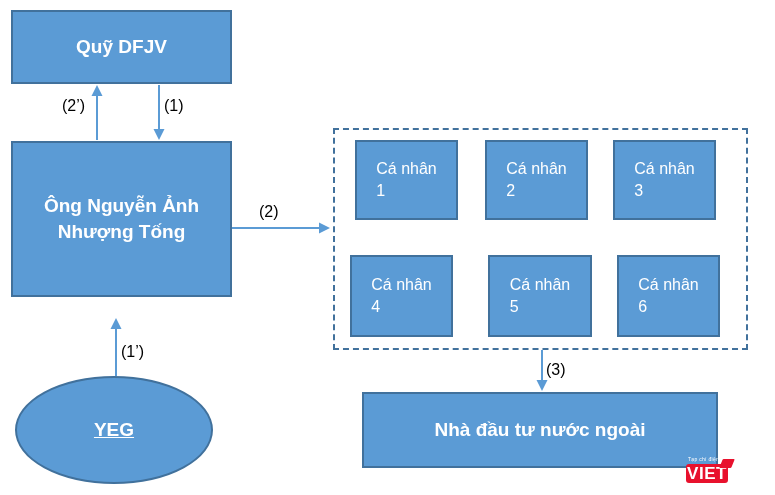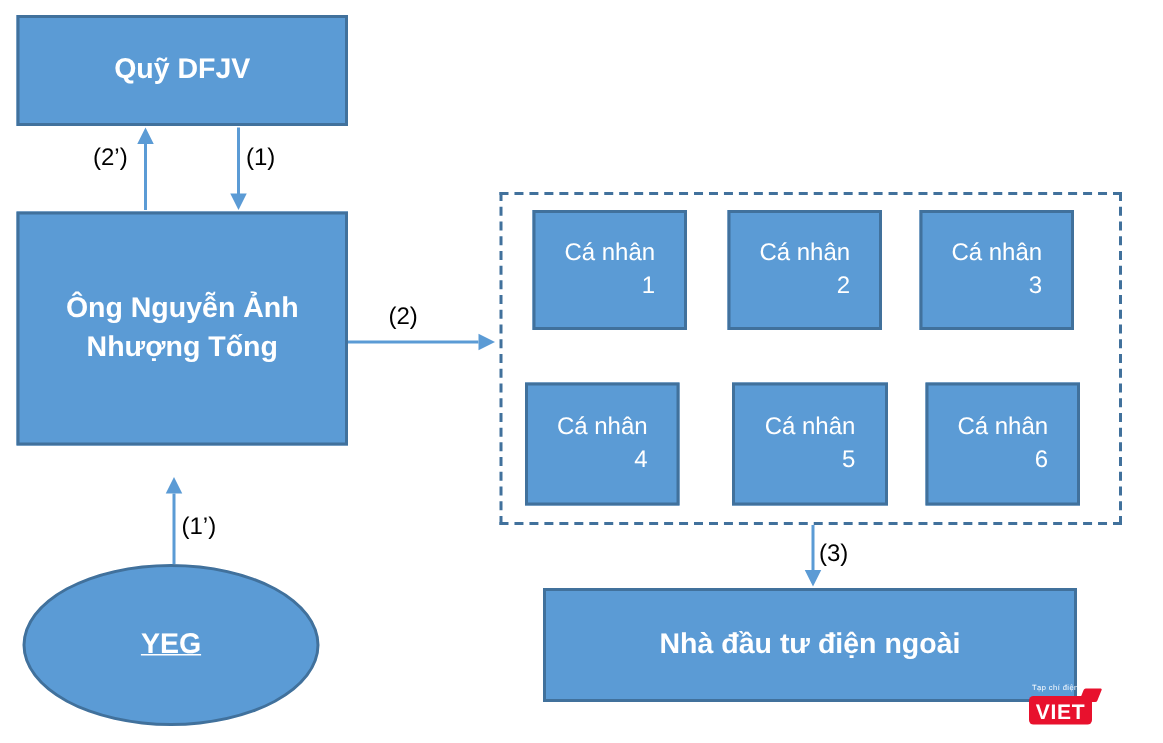--- a/index.html
+++ b/index.html
@@ -42,21 +42,21 @@
     font-weight:bold;
     line-height:1.35;
   }
   .person-box{
     position:absolute;
     background:var(--box-fill);
     border:2px solid var(--box-border);
     display:flex;
     align-items:center;
     justify-content:center;
-    text-align:right;
+    text-align:left;
   }
   .person-label{
     white-space:pre-line;
     color:var(--box-text);
     font-size:16px;
     line-height:1.35;
   }
   .dashed-container{
     position:absolute;
     left:333px; top:128px;
@@ -102,21 +102,21 @@
     letter-spacing:0.3px;
   }
   .viet-box{
     position:absolute;
     left:0; top:8px;
     width:42px; height:19px;
     background:var(--logo-red);
     border-radius:3px;
     color:#ffffff;
     font-weight:bold;
-    font-size:14px;
+    font-size:17px;
     display:flex;
     align-items:center;
     justify-content:center;
     letter-spacing:0.5px;
   }
   .viet-flap{
     position:absolute;
     right:-5px; top:-5px;
     width:12px; height:9px;
     background:var(--logo-red);
@@ -159,21 +159,21 @@
   <div class="person-box" style="left:488px;top:255px;width:104px;height:82px;">
     <div class="person-label">Cá nhân
 5</div>
   </div>
   <div class="person-box" style="left:617px;top:255px;width:103px;height:82px;">
     <div class="person-label">Cá nhân
 6</div>
   </div>
 
   <div class="node" style="left:362px;top:392px;width:356px;height:76px;">
-    <div class="node-label big-label">Nhà đầu tư điện ngoài</div>
+    <div class="node-label big-label">Nhà đầu tư nước ngoài</div>
   </div>
 
   <div class="node ellipse" style="left:15px;top:376px;width:198px;height:108px;">
     <div class="node-label big-label">YEG</div>
   </div>
 
   <svg class="arrow-layer" viewBox="0 0 775 495">
 
     <g>
       <line class="arrow-line" x1="159" y1="85" x2="159" y2="130"></line>

